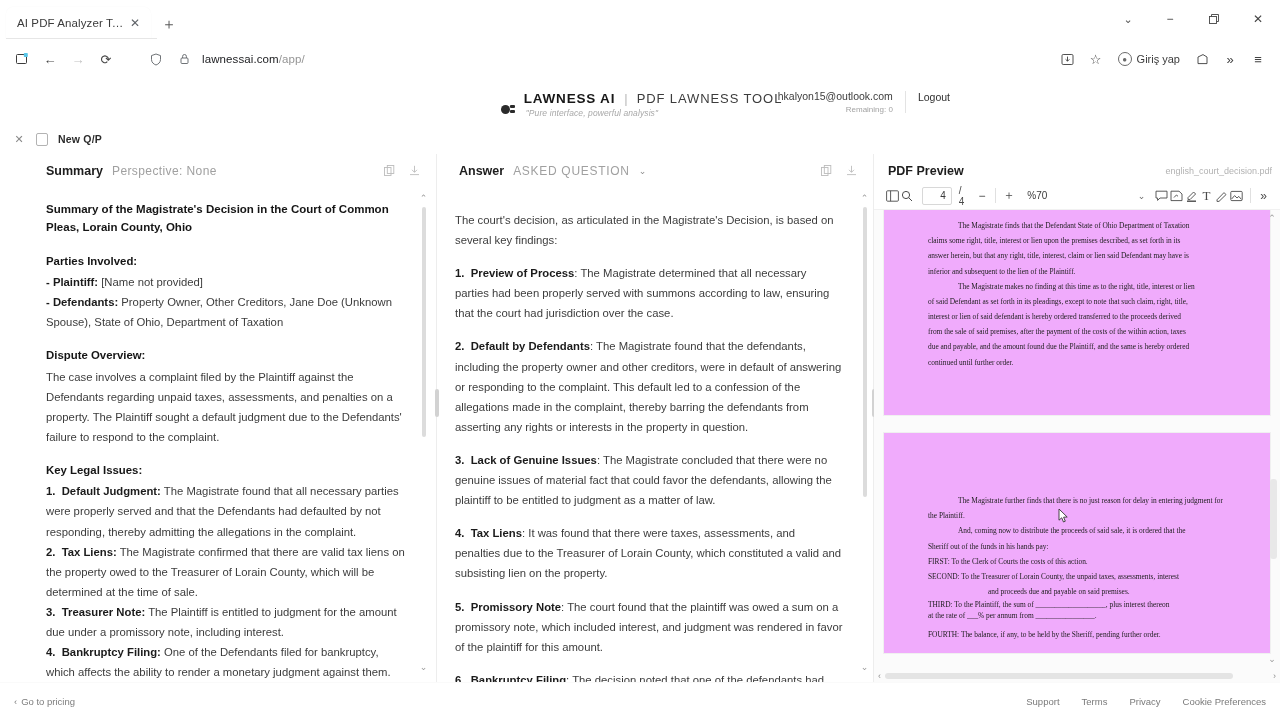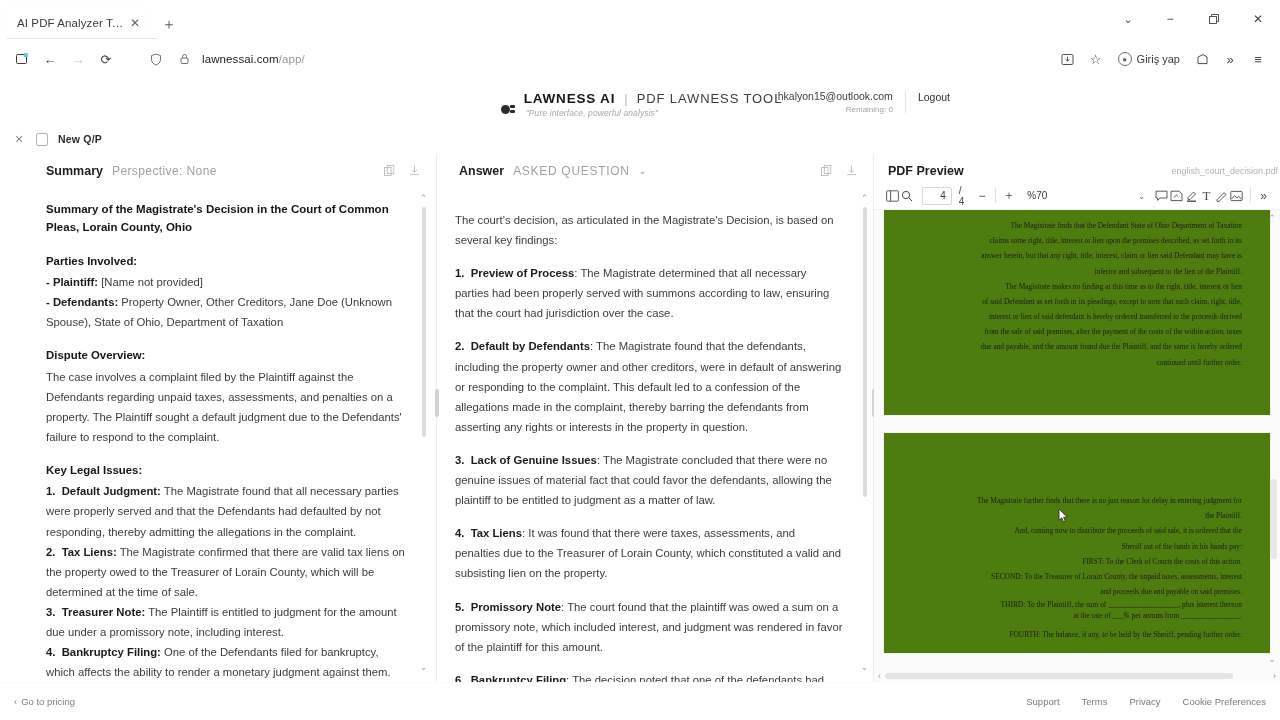--- a/index.html
+++ b/index.html
@@ -119,21 +119,21 @@
     width: 1px; background: #ededed; position: relative; flex: none;
   }
   .splitter .grip {
     position:absolute; left:-1.5px; top:235px; width:4px; height:28px;
     background:#d2d2d2; border-radius:2px;
   }
 
   .pane-head {
     display: flex; align-items: center; padding: 10px 14px 4px 22px; gap: 9px;
   }
-  .pane-head.pdf { padding-left: 14px; padding-right: 2px; }
+  .pane-head.pdf { padding-left: 14px; padding-right: 8px; }
   .pane-title { font-size: 12.5px; font-weight: 700; color: #1d1d1d; }
   .pane-sub { font-size: 12px; color: #a0a0a0; letter-spacing: 0.4px; }
   .pane-sub.caps { text-transform: uppercase; letter-spacing: 0.7px; }
   .chev-sm { font-size: 9px; color: #8d8d8d; }
   .head-spacer { flex: 1; }
   .head-icon { color: #b9b9b9; font-size: 11px; width: 16px; text-align:center; }
   .file-name { font-size: 9px; color: #b2b2b2; }
 
   
   .doc-body {
@@ -171,23 +171,22 @@
     margin-left: 10px; height: 18px; min-width: 118px; display:flex; align-items:center;
     font-size: 10px; color:#3a3a3a; position: relative;
   }
   .zoom-sel .zc { position:absolute; right:0; font-size:9px; color:#6b6b6b; }
   .pdf-tb-div { width:1px; height:15px; background:#e0e0e0; margin: 0 5px; }
 
   .pdf-canvas {
     flex: 1; background: #fbfbfb; position: relative; overflow: hidden;
   }
   .pdf-page {
-    background: #4d7c0f; margin: 0 10px; position: relative;
+    background: #f0abfc; margin: 0 10px; position: relative;
     box-shadow: 0 0 0 1px #f0f0f0;
-    text-align: right;
   }
   .pdf-page .pg-inner { padding: 8px 28px 8px 44px; }
   .pdf-line {
     font-family: "Liberation Serif", serif; font-size: 7.4px; color: #1c1c1c;
     line-height: 2.05; white-space: nowrap; overflow: hidden;
   }
   .pdf-line.ind { text-indent: 30px; }
   .pdf-line.ind2 { padding-left: 60px; }
   .pdf-gap { height: 18px; background:#fbfbfb; }
   .pdf-vscroll {

